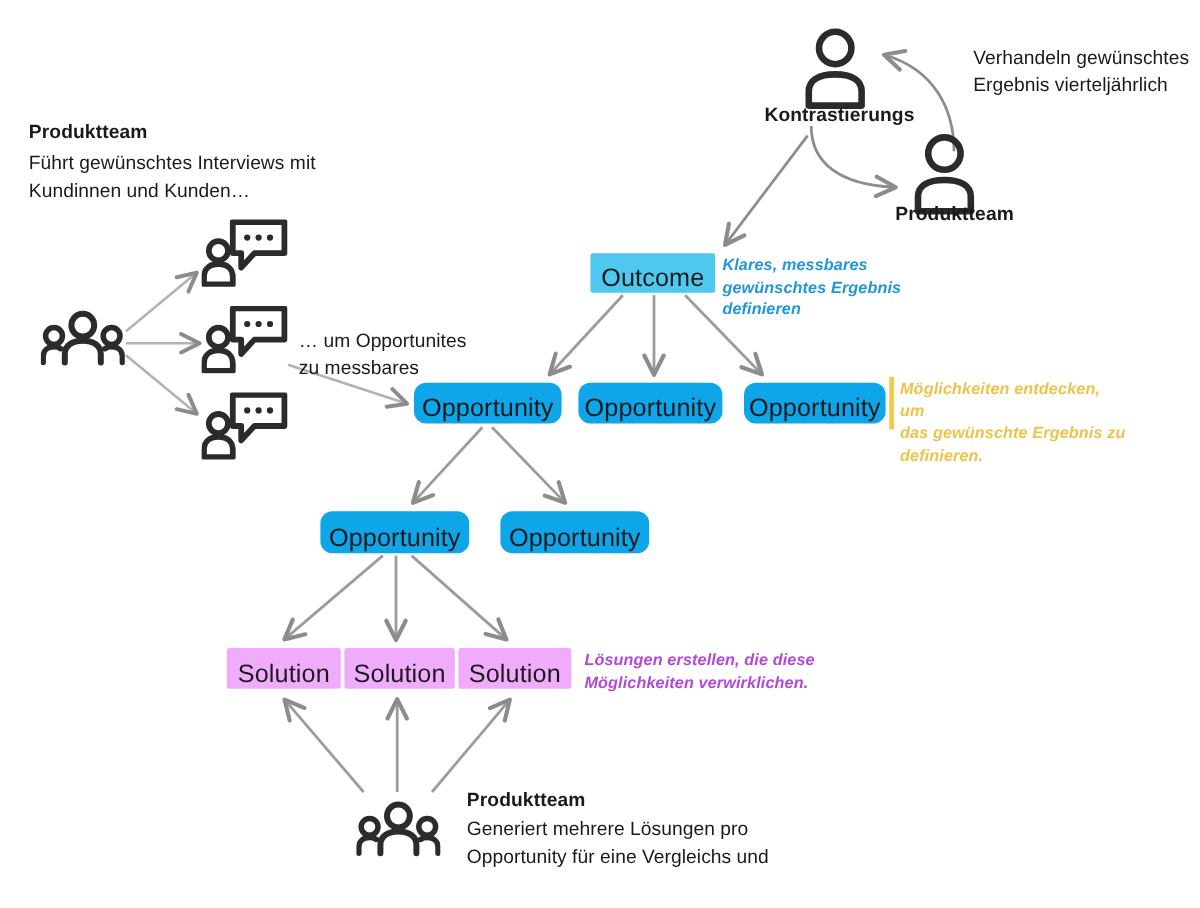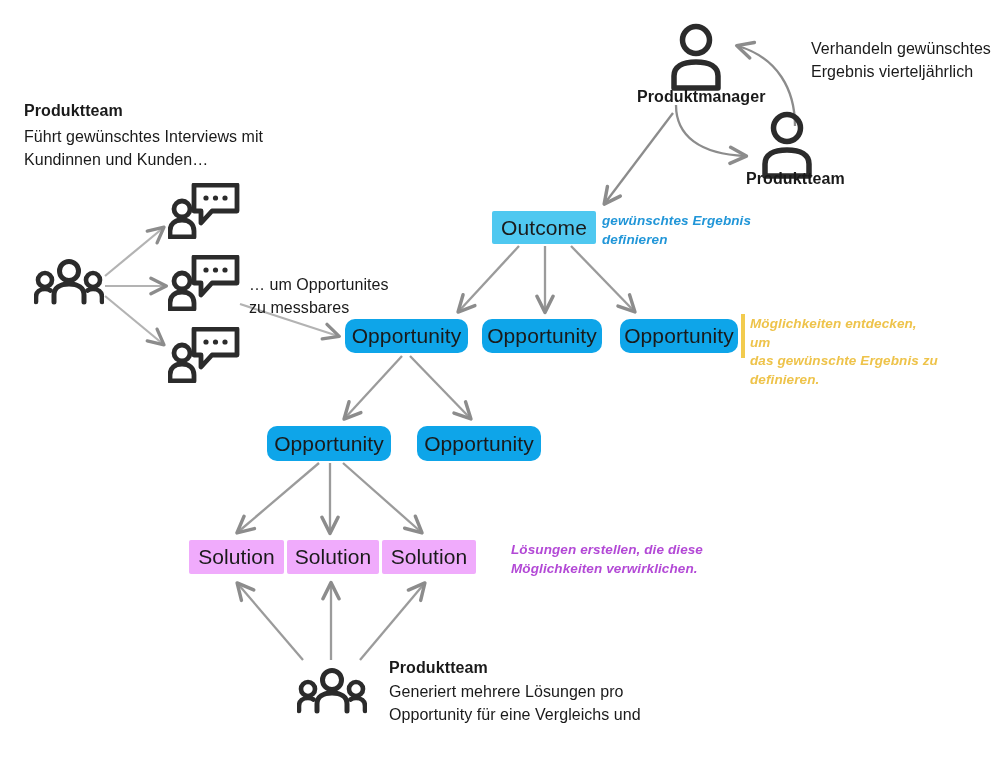--- a/index.html
+++ b/index.html
@@ -21,21 +21,21 @@
   #arrows {
     position: absolute;
     left: 0;
     top: 0;
     width: 1000px;
     height: 757px;
   }
   .node {
     position: absolute;
     display: flex;
-    align-items: center;
+    align-items: flex-end;
     justify-content: center;
     color: #1a1a1a;
     font-size: 21px;
     font-weight: 400;
     letter-spacing: 0.1px;
     border-radius: 2px;
     white-space: nowrap;
     z-index: 3;
   }
   .node-outcome  { background: #4fc8f0; }
@@ -61,21 +61,21 @@
   }
   .anno {
     font-size: 13.5px;
     font-style: italic;
     font-weight: bold;
     line-height: 1.38;
     letter-spacing: 0.1px;
   }
   .anno-blue   { color: #2196d8; }
   .anno-yellow { color: #eec34a; }
-  .anno-purple { color: #b349d6; margin-left: 24px; }
+  .anno-purple { color: #b349d6; }
 
   .icon {
     position: absolute;
     z-index: 3;
   }
   .icon svg { display: block; }
 
   .callout-bar {
     position: absolute;
     width: 4px;
@@ -122,21 +122,21 @@
     <line x1="331" y1="660" x2="331" y2="584" stroke="#9b9b9b" stroke-width="2.3" marker-end="url(#ah)"></line>
     <line x1="360" y1="660" x2="424" y2="584" stroke="#9b9b9b" stroke-width="2.3" marker-end="url(#ah)"></line>
   </svg>
 
   <div class="icon" style="left:666px; top:20px;">
     <svg width="60" height="72" viewBox="0 0 60 72">
       <circle cx="30" cy="20" r="13.5" fill="none" stroke="#2b2b2b" stroke-width="5.5"></circle>
       <path d="M8,68 L8,56 C8,47 16,42 30,42 C44,42 52,47 52,56 L52,68 Z" fill="none" stroke="#2b2b2b" stroke-width="5.5" stroke-linejoin="round"></path>
     </svg>
   </div>
-  <div class="txt label-bold" style="left:637px; top:88px;">Produktmanager</div>
+  <div class="txt label-bold" style="left:637px; top:88px;">Kontrastierungs</div>
 
   <div class="icon" style="left:757px; top:108px;">
     <svg width="60" height="72" viewBox="0 0 60 72">
       <circle cx="30" cy="20" r="13.5" fill="none" stroke="#2b2b2b" stroke-width="5.5"></circle>
       <path d="M8,68 L8,56 C8,47 16,42 30,42 C44,42 52,47 52,56 L52,68 Z" fill="none" stroke="#2b2b2b" stroke-width="5.5" stroke-linejoin="round"></path>
     </svg>
   </div>
   <div class="txt label-bold" style="left:746px; top:170px;">Produktteam</div>
 
   <div class="txt label-reg" style="left:811px; top:38px; width:200px;">
@@ -194,20 +194,21 @@
 
   <div class="txt label-reg" style="left:249px; top:274px; width:200px;">
     <div>… um Opportunites</div>
     <div>zu messbares</div>
   </div>
 
   <div class="node node-outcome" style="left:492px; top:211px; width:104px; height:33px;">
     <span>Outcome</span>
   </div>
   <div class="txt anno anno-blue" style="left:602px; top:212px; width:210px;">
+    <div>Klares, messbares</div>
     <div>gewünschtes Ergebnis definieren</div>
   </div>
 
   <div class="node node-opp" style="left:345px; top:319px; width:123px; height:34px;">
     <span>Opportunity</span>
   </div>
   <div class="node node-opp" style="left:482px; top:319px; width:120px; height:34px;">
     <span>Opportunity</span>
   </div>
   <div class="node node-opp" style="left:620px; top:319px; width:118px; height:34px;">

